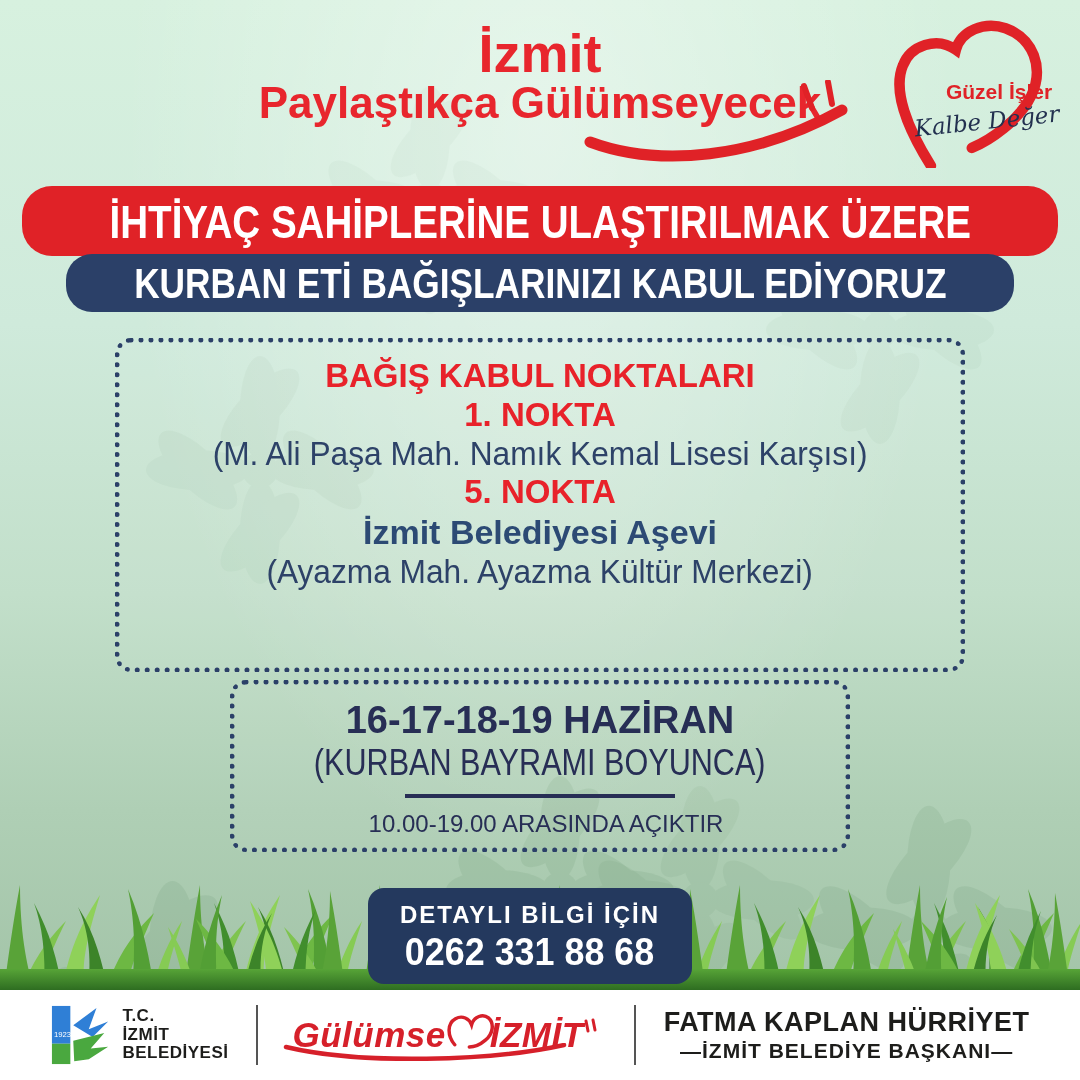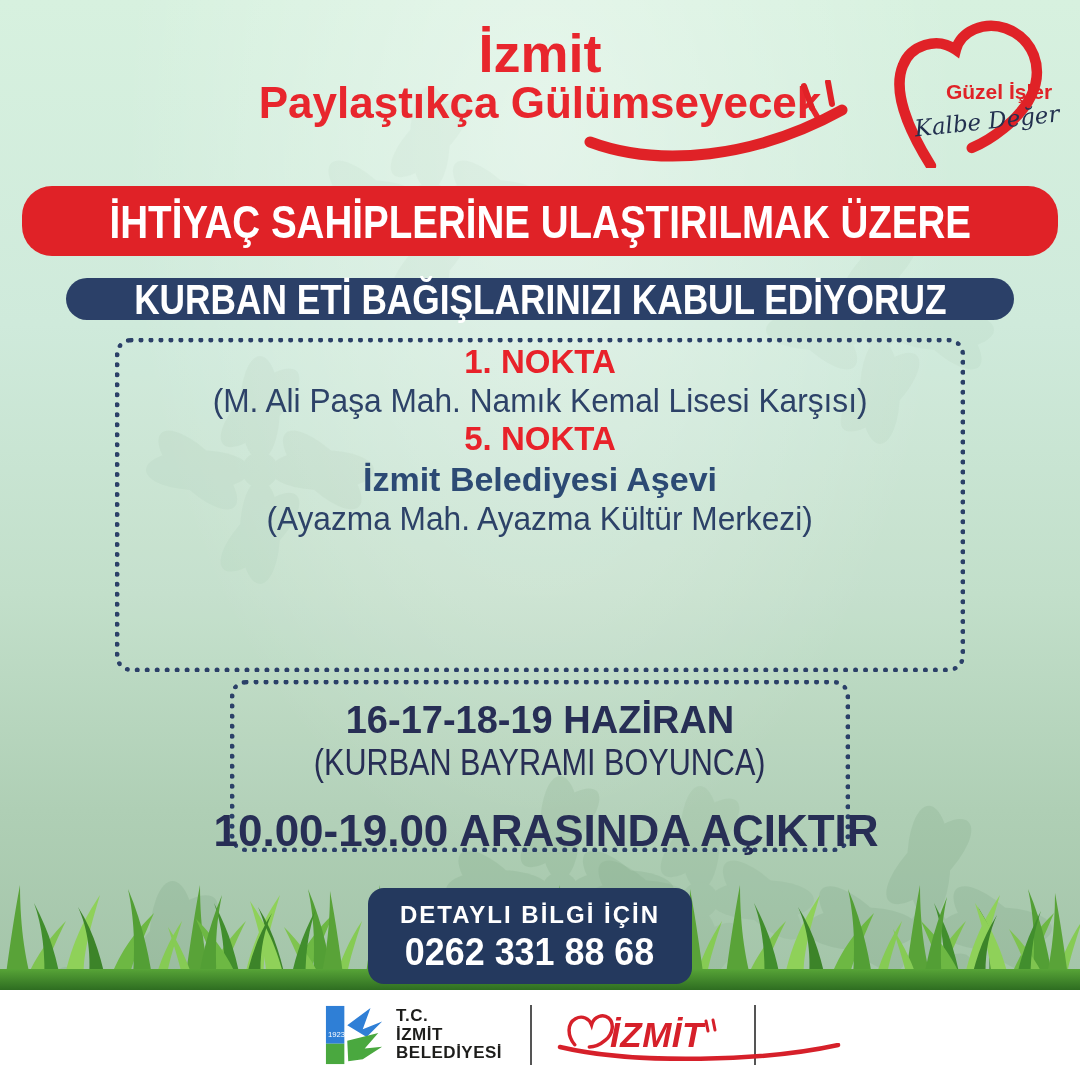--- a/index.html
+++ b/index.html
@@ -17,36 +17,36 @@
   #title1{top:22px;font-size:54px;letter-spacing:0;}
   #title2{top:78px;font-size:44px;}
   #swoosh{left:580px;top:80px;z-index:3;}
   #brand-heart{left:893px;top:18px;width:180px;height:150px;z-index:3;}
   #brand-heart .l1{position:absolute;left:16px;top:62px;width:180px;text-align:center;color:#e02227;font-size:21px;font-weight:800;}
   #brand-heart .l2{position:absolute;left:4px;top:90px;width:180px;text-align:center;color:#22304f;
     font-family:"DejaVu Serif",serif;font-style:italic;font-size:23px;transform:rotate(-6deg);}
   
   .banner{display:flex;align-items:center;justify-content:center;color:#fff;z-index:3;}
   #banner-red{left:22px;top:186px;width:1036px;height:70px;background:#e02227;border-radius:30px;}
-  #banner-navy{left:66px;top:254px;width:948px;height:42px;background:#2b4068;border-radius:26px;margin-top:24px;}
+  #banner-navy{left:66px;top:254px;width:948px;height:58px;background:#2b4068;border-radius:26px;}
   .cond{display:inline-block;transform:scaleX(.82);transform-origin:50% 50%;white-space:nowrap;font-weight:800;}
   #banner-red .cond{font-size:47px;}
   #banner-navy .cond{font-size:43px;}
   
   .dotted{border:5px dotted #2b4068;border-radius:16px;display:flex;flex-direction:column;align-items:center;z-index:2;background:rgba(255,255,255,.06);}
   #box-points{left:115px;top:338px;width:840px;height:324px;}
   #box-sched{left:230px;top:680px;width:610px;height:162px;}
   .redline{color:#e8222a;font-weight:800;font-size:33px;line-height:1.18;white-space:nowrap;}
   .place{color:#2c4a74;font-weight:800;font-size:34px;line-height:1.2;white-space:nowrap;}
   .addr{color:#2d4268;font-weight:400;font-size:33px;line-height:1.15;white-space:nowrap;transform:scaleX(.96);}
   #box-points .redline.first{margin-top:14px;}
   .schedule-dates{color:#272e55;font-weight:800;font-size:38px;margin-top:14px;white-space:nowrap;}
   .schedule-period{color:#272e55;font-weight:500;font-size:36px;margin-top:0px;white-space:nowrap;transform:scaleX(.85);}
   #sched-divider{width:270px;height:4px;background:#272e55;margin-top:10px;}
-  .schedule-hours{color:#272e55;font-weight:700;font-size:44px;margin-top:12px;white-space:nowrap;margin-left:12px;}
+  .schedule-hours{color:#272e55;font-weight:400;font-size:24px;margin-top:12px;white-space:nowrap;margin-left:12px;}
   
   #contact-box{left:368px;top:888px;width:324px;height:96px;background:#24395e;border-radius:16px;
     display:flex;flex-direction:column;align-items:center;z-index:3;}
   #contact-label{color:#fff;font-weight:700;font-size:24px;letter-spacing:2px;margin-top:13px;white-space:nowrap;}
   #contact-phone{color:#fff;font-weight:800;font-size:39px;margin-top:1px;white-space:nowrap;transform:scaleX(.92);}
   
   #grass{left:0;bottom:90px;width:1080px;height:115px;z-index:1;}
   
   #footer{left:0;top:990px;width:1080px;height:90px;background:#fff;z-index:4;
     display:flex;align-items:center;justify-content:center;gap:28px;}
@@ -108,20 +108,21 @@
   </div>
 
   <div id="banner-red" class="abs banner">
     <span class="cond">İHTİYAÇ SAHİPLERİNE ULAŞTIRILMAK ÜZERE</span>
   </div>
   <div id="banner-navy" class="abs banner">
     <span class="cond">KURBAN ETİ BAĞIŞLARINIZI KABUL EDİYORUZ</span>
   </div>
 
   <div id="box-points" class="abs dotted">
+    <div class="redline first">BAĞIŞ KABUL NOKTALARI</div>
     <div class="redline">1. NOKTA</div>
     <div class="addr">(M. Ali Paşa Mah. Namık Kemal Lisesi Karşısı)</div>
     <div class="redline">5. NOKTA</div>
     <div class="place">İzmit Belediyesi Aşevi</div>
     <div class="addr">(Ayazma Mah. Ayazma Kültür Merkezi)</div>
   </div>
 
   <div id="box-sched" class="abs dotted">
     <div class="schedule-dates">16-17-18-19 HAZİRAN</div>
     <div class="schedule-period">(KURBAN BAYRAMI BOYUNCA)</div>
@@ -175,29 +176,34 @@
       <div id="muni-text">
         <div>T.C.</div>
         <div>İZMİT</div>
         <div>BELEDİYESİ</div>
       </div>
     </div>
 
     <div class="vdiv"></div>
 
     <div id="slogan">
+      <span class="slogan-word">Gülümse</span>
       <svg width="50" height="46" viewBox="0 0 60 54" aria-hidden="true" style="margin:0 -4px 6px -2px;z-index:1;">
         <path d="M14 46 C 4 34 4 18 15 12 C 24 7 33 12 36 20 C 39 9 51 5 58 11 C 66 18 64 32 54 40 C 47 46 38 49 33 49" fill="none" stroke="#d6202a" stroke-width="4.5" stroke-linecap="round" transform="scale(0.92)"></path>
       </svg>
       <span class="slogan-word">İZMİT</span>
       <svg width="16" height="18" viewBox="0 0 16 18" aria-hidden="true" style="margin-bottom:18px;">
         <path d="M4 14 L2 4 M11 13 L9 3" stroke="#d6202a" stroke-width="3" stroke-linecap="round" fill="none"></path>
       </svg>
       <svg id="slogan-underline" viewBox="0 0 286 18" aria-hidden="true">
         <path d="M4 4 C 80 22 210 18 282 2" fill="none" stroke="#d6202a" stroke-width="4.5" stroke-linecap="round"></path>
       </svg>
     </div>
 
     <div class="vdiv"></div>
 
+    <div id="mayor">
+      <div id="mayor-name">FATMA KAPLAN HÜRRİYET</div>
+      <div id="mayor-title">—İZMİT BELEDİYE BAŞKANI—</div>
+    </div>
   </div>
 
 </div>
 
 </body></html>

